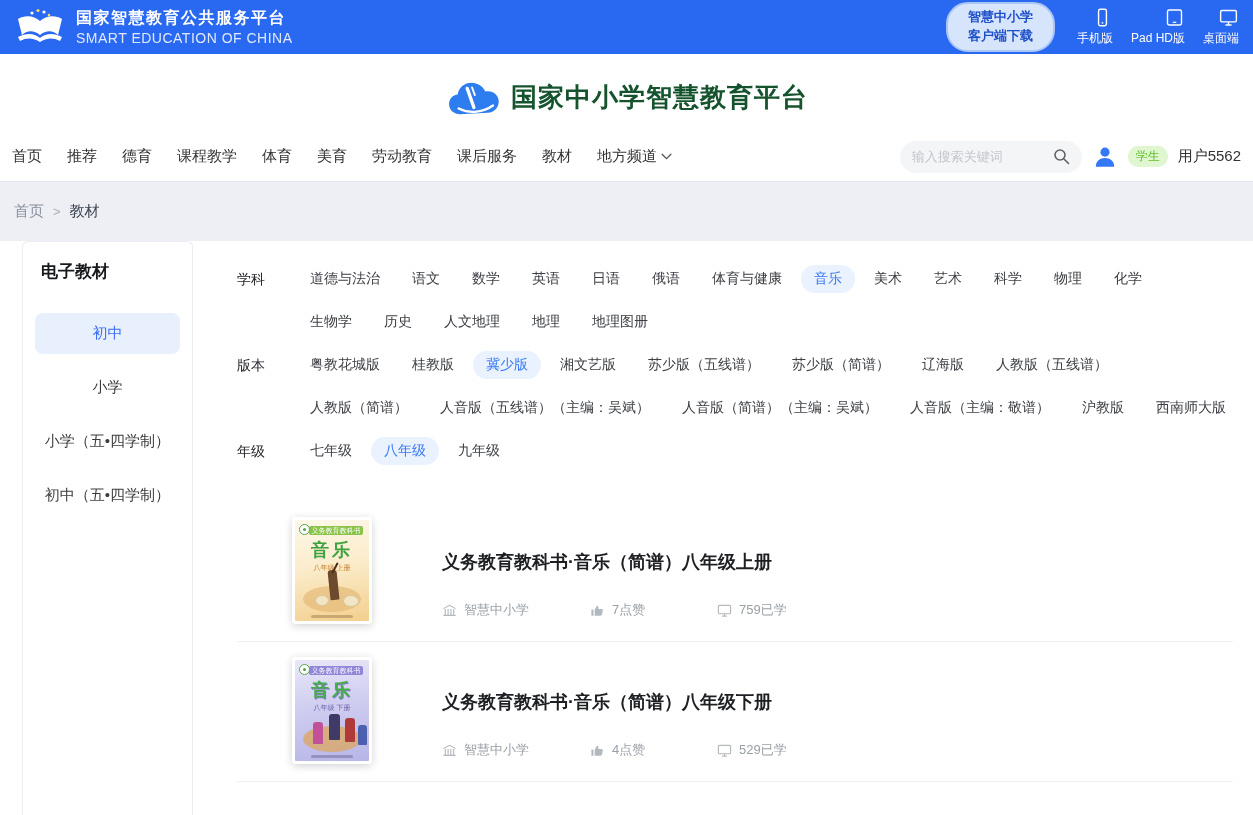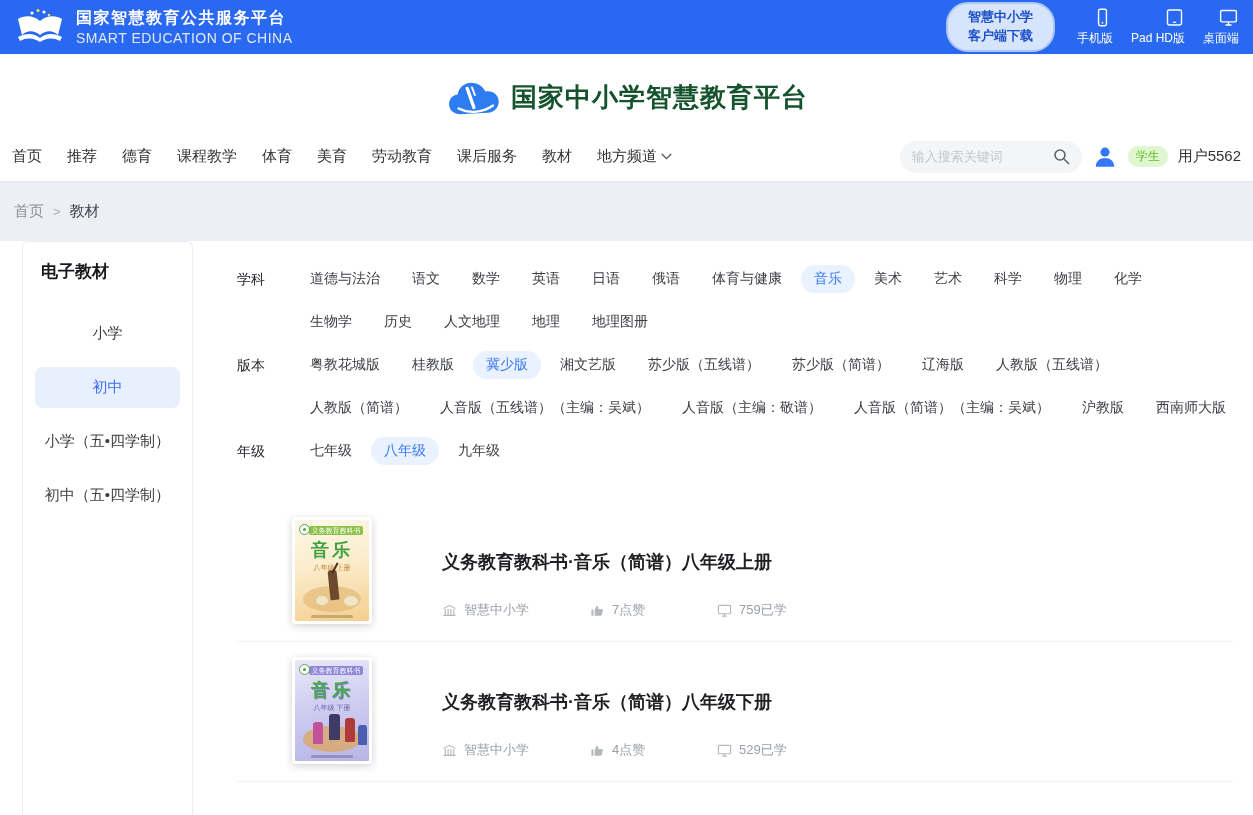--- a/index.html
+++ b/index.html
@@ -227,22 +227,22 @@
   <div class="breadcrumb" id="breadcrumb">
       <span class="crumb">首页</span>
       <span class="crumb-sep">&gt;</span>
       <span class="crumb current">教材</span>
     </div>
 
   <div class="content">
     <aside class="sidebar">
       <div class="sidebar-title">电子教材</div>
       <div id="sidebar-items">
+          <div class="side-item selected">初中</div>
           <div class="side-item">小学</div>
-          <div class="side-item selected">初中</div>
           <div class="side-item">小学（五•四学制）</div>
           <div class="side-item">初中（五•四学制）</div>
         </div>
     </aside>
     <main class="main">
       <div id="filters">
           <div class="filter-row">
             <div class="filter-label">学科</div>
             <div class="filter-lines">
               <div class="filter-line">
@@ -278,22 +278,22 @@
                 <span class="f-opt selected">冀少版</span>
                 <span class="f-opt">湘文艺版</span>
                 <span class="f-opt">苏少版（五线谱）</span>
                 <span class="f-opt">苏少版（简谱）</span>
                 <span class="f-opt">辽海版</span>
                 <span class="f-opt">人教版（五线谱）</span>
               </div>
               <div class="filter-line">
                 <span class="f-opt">人教版（简谱）</span>
                 <span class="f-opt">人音版（五线谱）（主编：吴斌）</span>
+                <span class="f-opt">人音版（简谱）（主编：吴斌）</span>
                 <span class="f-opt">人音版（主编：敬谱）</span>
-                <span class="f-opt">人音版（简谱）（主编：吴斌）</span>
                 <span class="f-opt">沪教版</span>
                 <span class="f-opt">西南师大版</span>
               </div>
             </div>
           </div>
           <div class="filter-row">
             <div class="filter-label">年级</div>
             <div class="filter-lines">
               <div class="filter-line">
                 <span class="f-opt">七年级</span>

